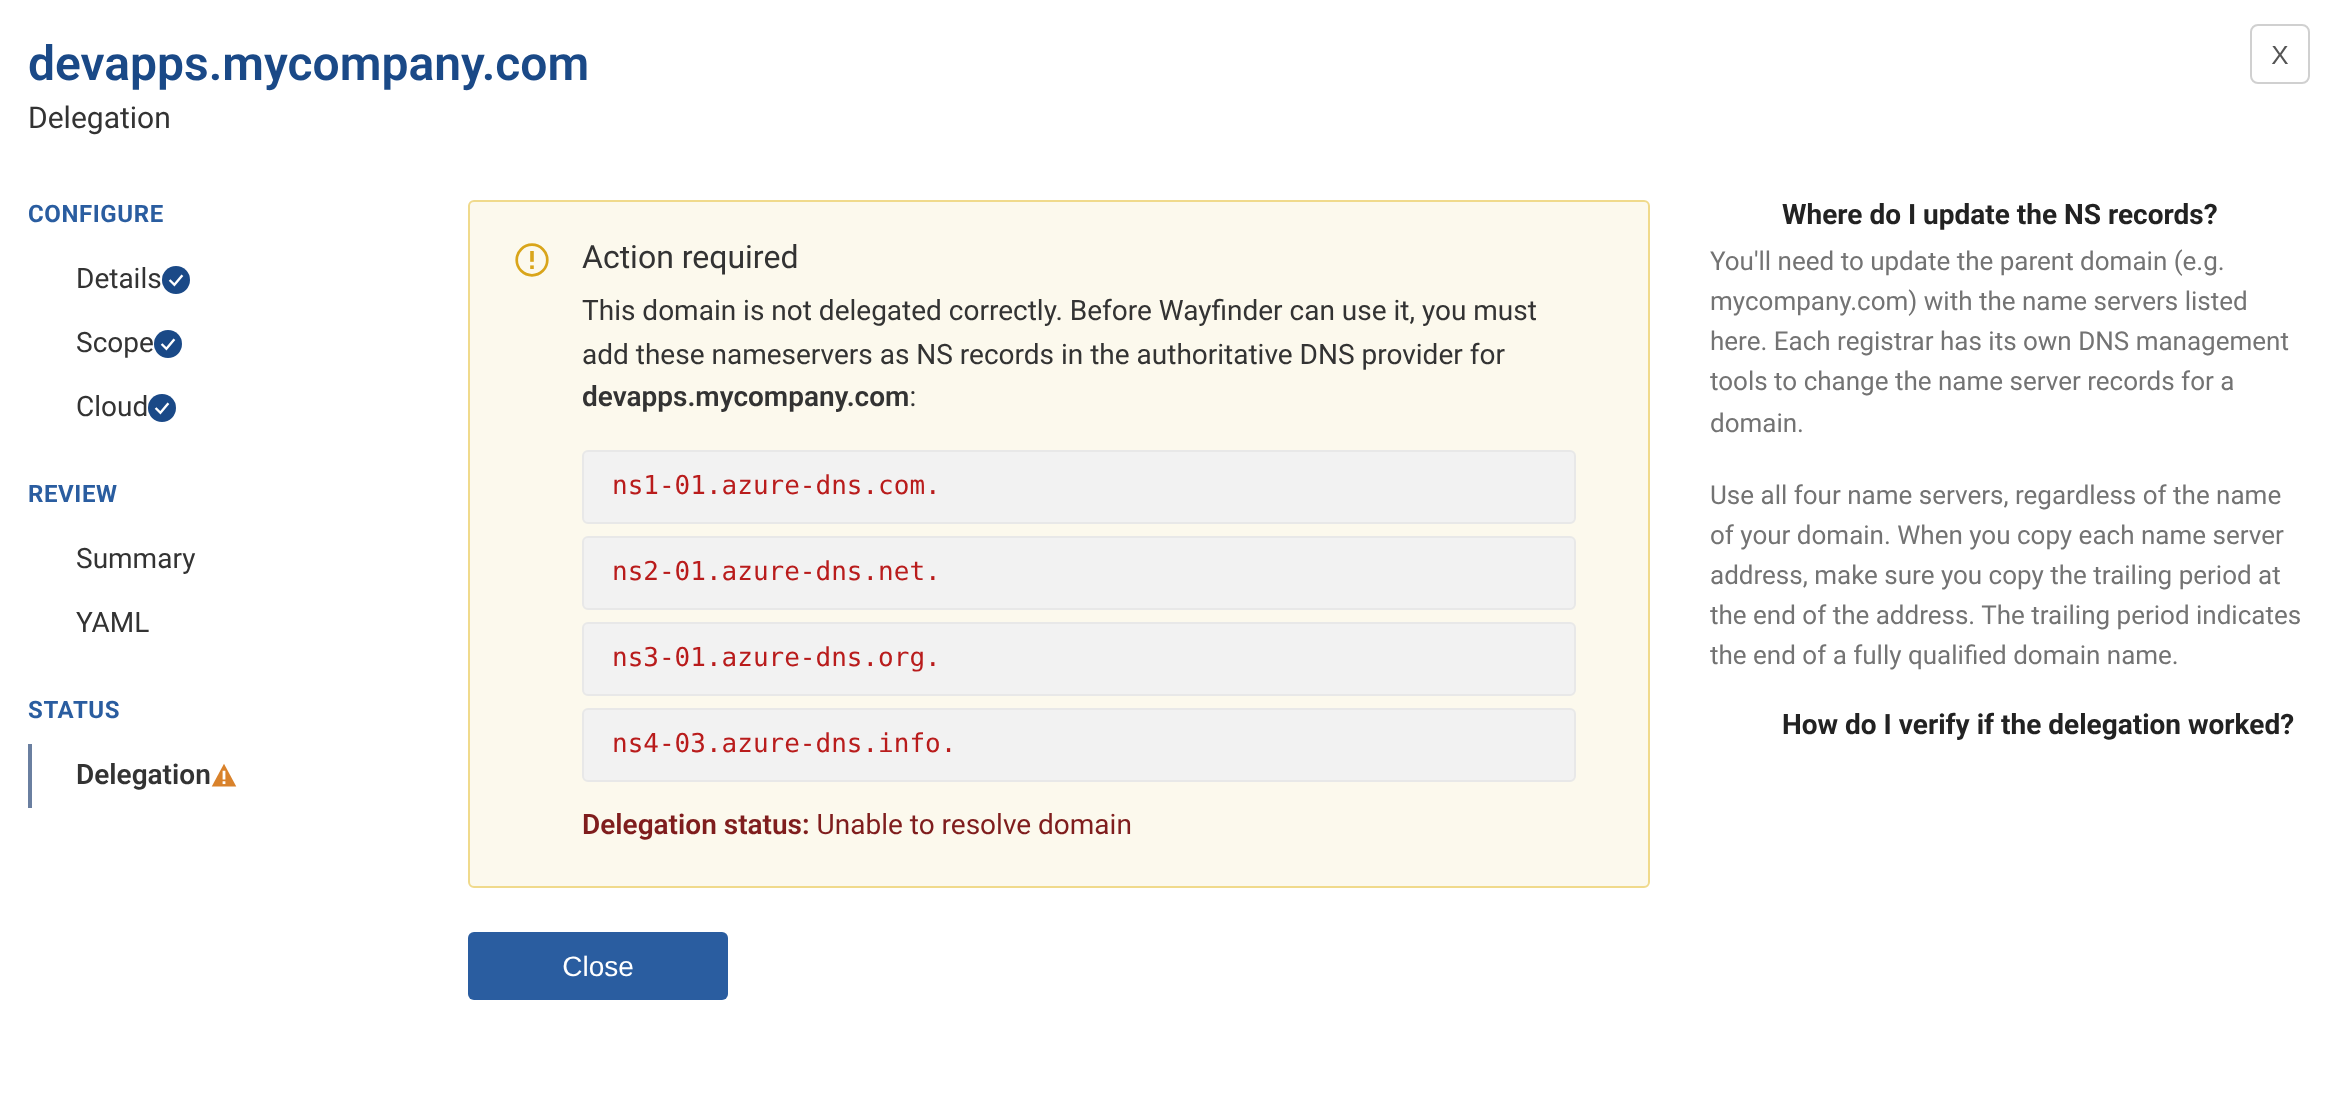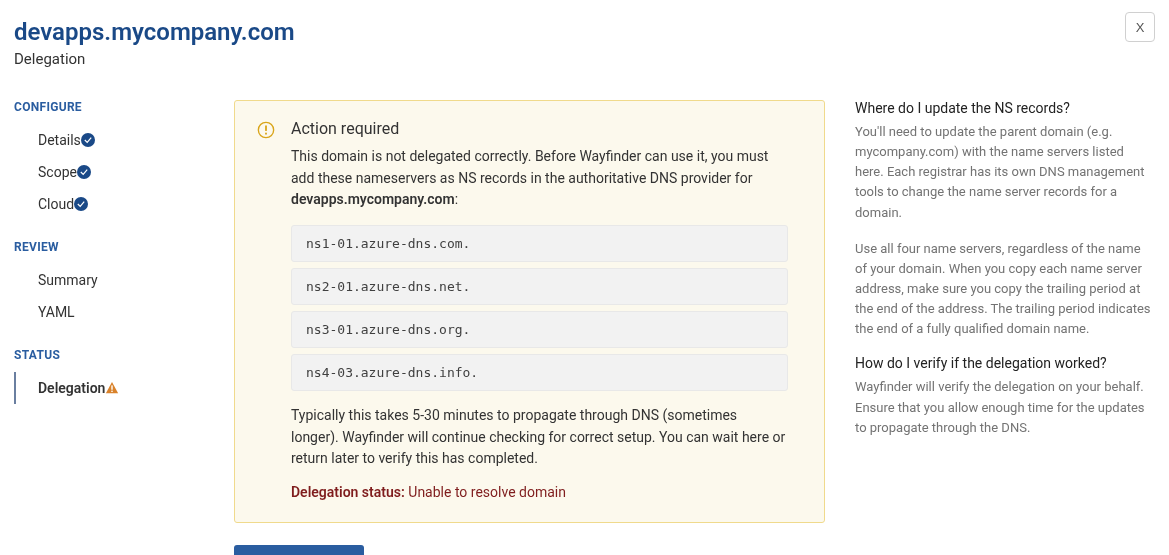--- a/index.html
+++ b/index.html
@@ -123,21 +123,21 @@
   .alert-text strong { font-weight: 600; }
   .ns-list { margin-bottom: 14px; }
   .ns-item {
     background: #f2f2f2;
     border: 1px solid #e8e8e8;
     border-radius: 3px;
     padding: 10px 14px;
     margin-bottom: 6px;
     font-family: ui-monospace, Menlo, Monaco, Consolas, monospace;
     font-size: 13px;
-    color: #404040;
+    color: #b91c1c;
   }
   .delegation-status {
     font-size: 14px;
     color: #7f1d1d;
   }
   .delegation-status .label { font-weight: 600; }
 
   .close-action {
     margin-top: 22px;
     width: 130px;
@@ -150,23 +150,24 @@
     cursor: pointer;
   }
 
   .help {
     width: 310px;
     flex-shrink: 0;
     padding-left: 10px;
   }
   .help h3 {
     font-size: 14px;
-    font-weight: 400;
+    font-weight: 700;
     color: #222;
     margin-bottom: 6px;
+    margin-left: 36px;
   }
   .help p {
     font-size: 13px;
     color: #737373;
     line-height: 1.55;
     margin-bottom: 16px;
   }
 </style>
 </head>
 <body>
@@ -250,32 +251,30 @@
         <div class="alert-title">Action required</div>
         <div class="alert-text">
           <span>This domain is not delegated correctly. Before Wayfinder can use it, you must add these nameservers as NS records in the authoritative DNS provider for </span><strong>devapps.mycompany.com</strong><span>:</span>
         </div>
         <div class="ns-list">
           <div class="ns-item">ns1-01.azure-dns.com.</div>
           <div class="ns-item">ns2-01.azure-dns.net.</div>
           <div class="ns-item">ns3-01.azure-dns.org.</div>
           <div class="ns-item">ns4-03.azure-dns.info.</div>
         </div>
-        <div class="alert-text">Typically this takes 5-30 minutes to propagate through DNS (sometimes longer). Wayfinder will continue checking for correct setup. You can wait here or return later to verify this has completed.</div>
         <div class="delegation-status">
           <span class="label">Delegation status:</span><span> Unable to resolve domain</span>
         </div>
       </div>
     </div>
 
     <button class="close-action">Close</button>
 
   </div>
 
   <div class="help">
     <h3>Where do I update the NS records?</h3>
     <p>You'll need to update the parent domain (e.g. mycompany.com) with the name servers listed here. Each registrar has its own DNS management tools to change the name server records for a domain.</p>
     <p>Use all four name servers, regardless of the name of your domain. When you copy each name server address, make sure you copy the trailing period at the end of the address. The trailing period indicates the end of a fully qualified domain name.</p>
     <h3>How do I verify if the delegation worked?</h3>
-    <p>Wayfinder will verify the delegation on your behalf. Ensure that you allow enough time for the updates to propagate through the DNS.</p>
   </div>
 
 </div>
 
 </body></html>

